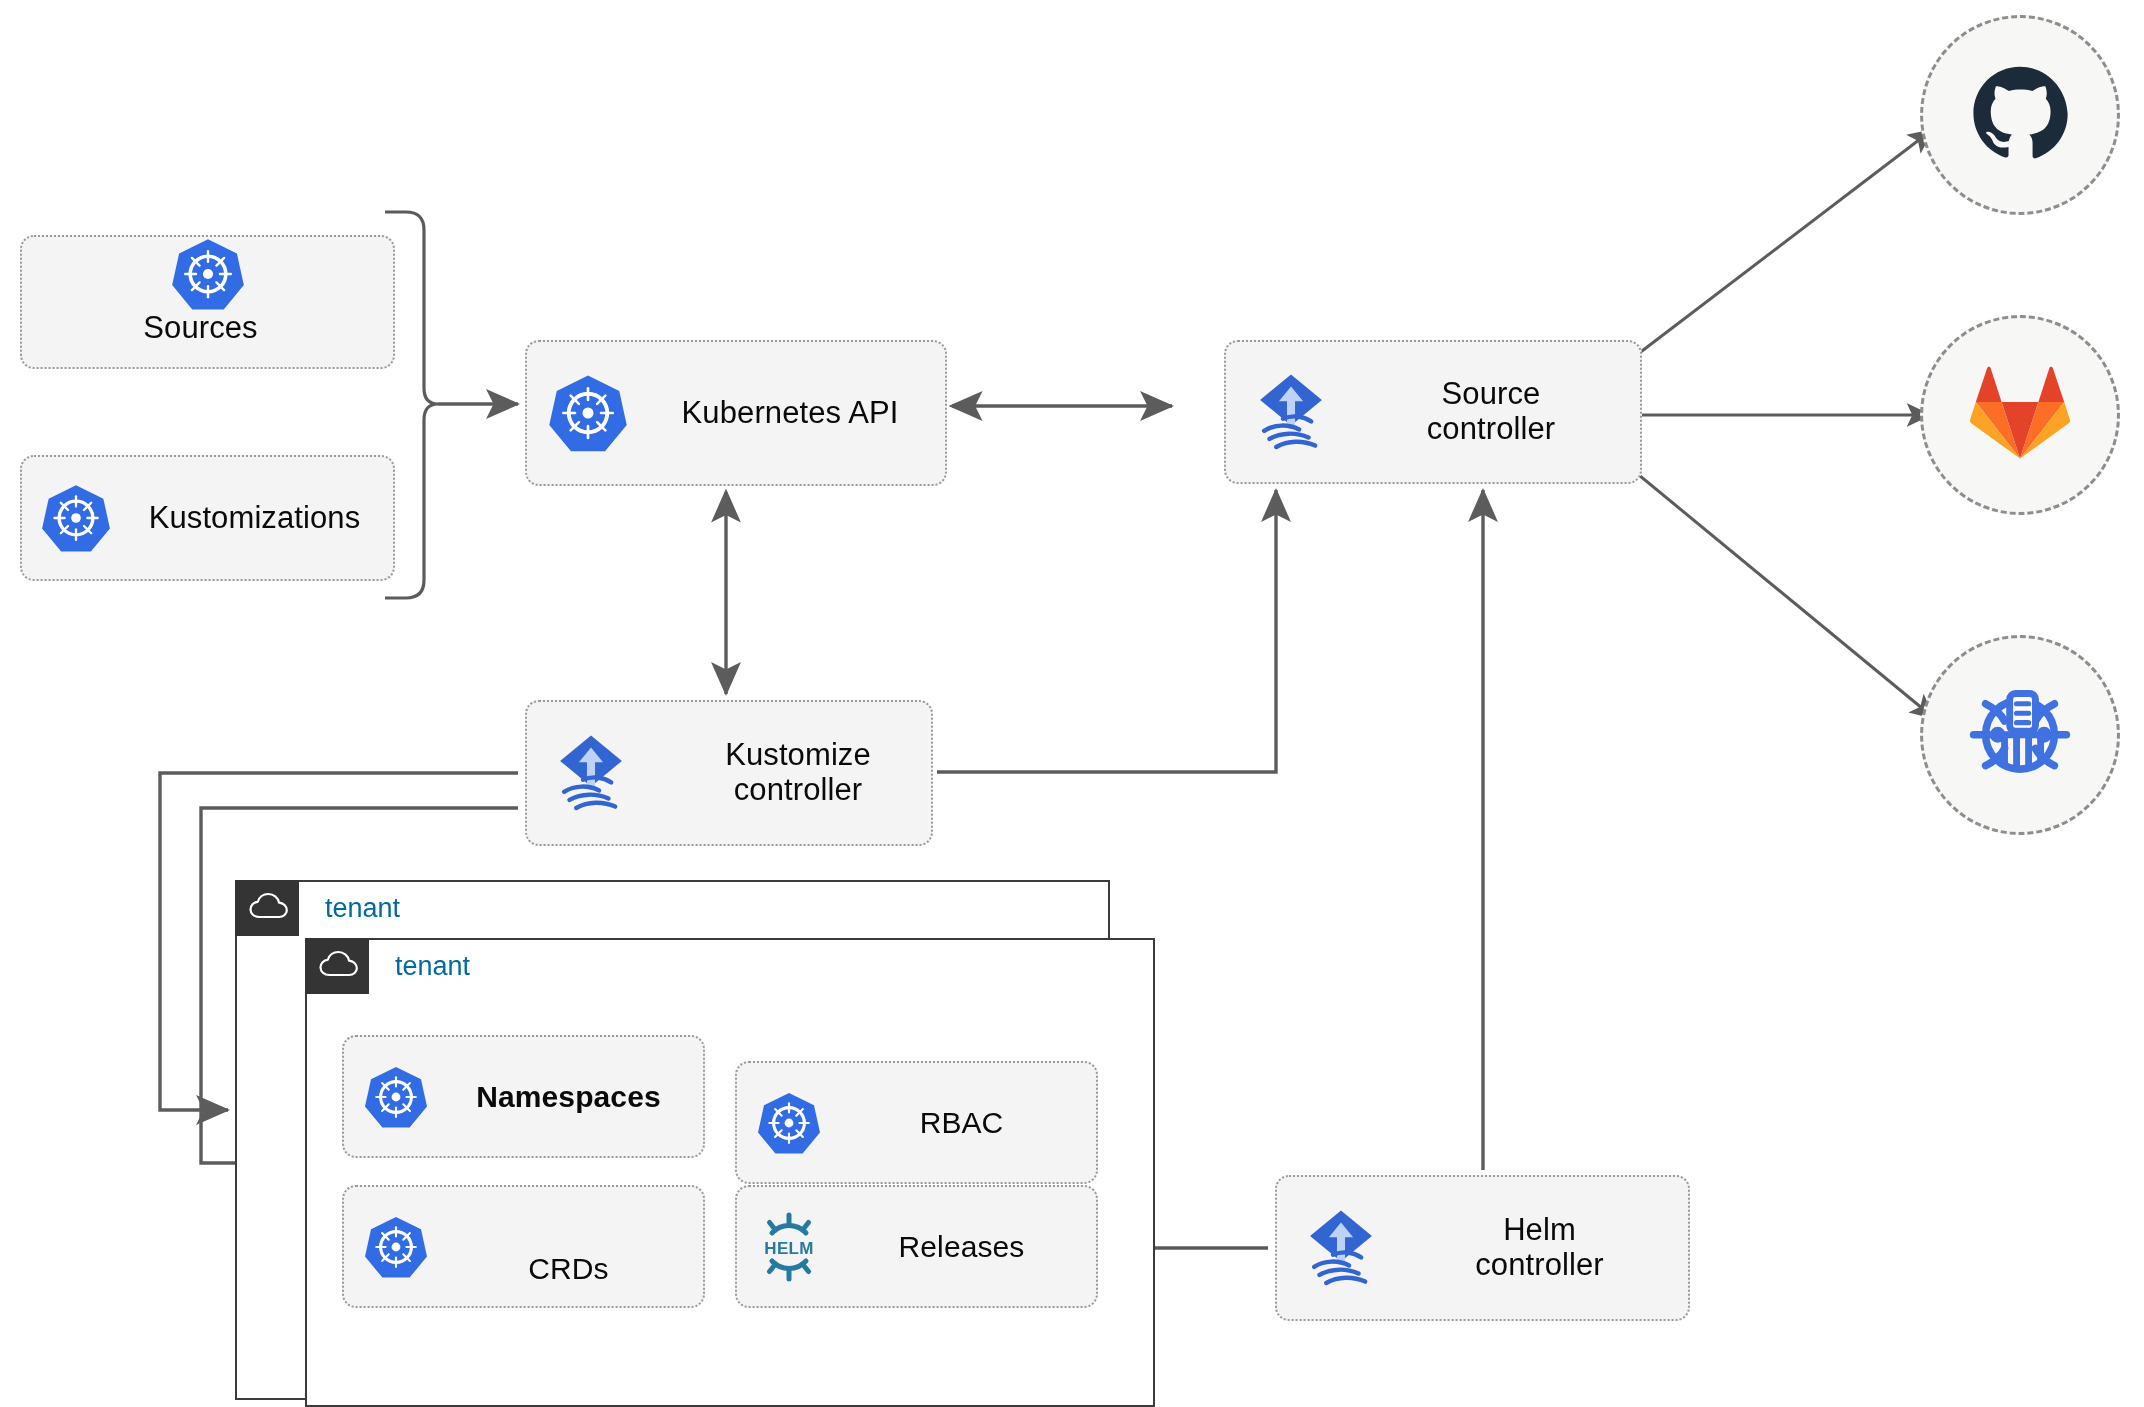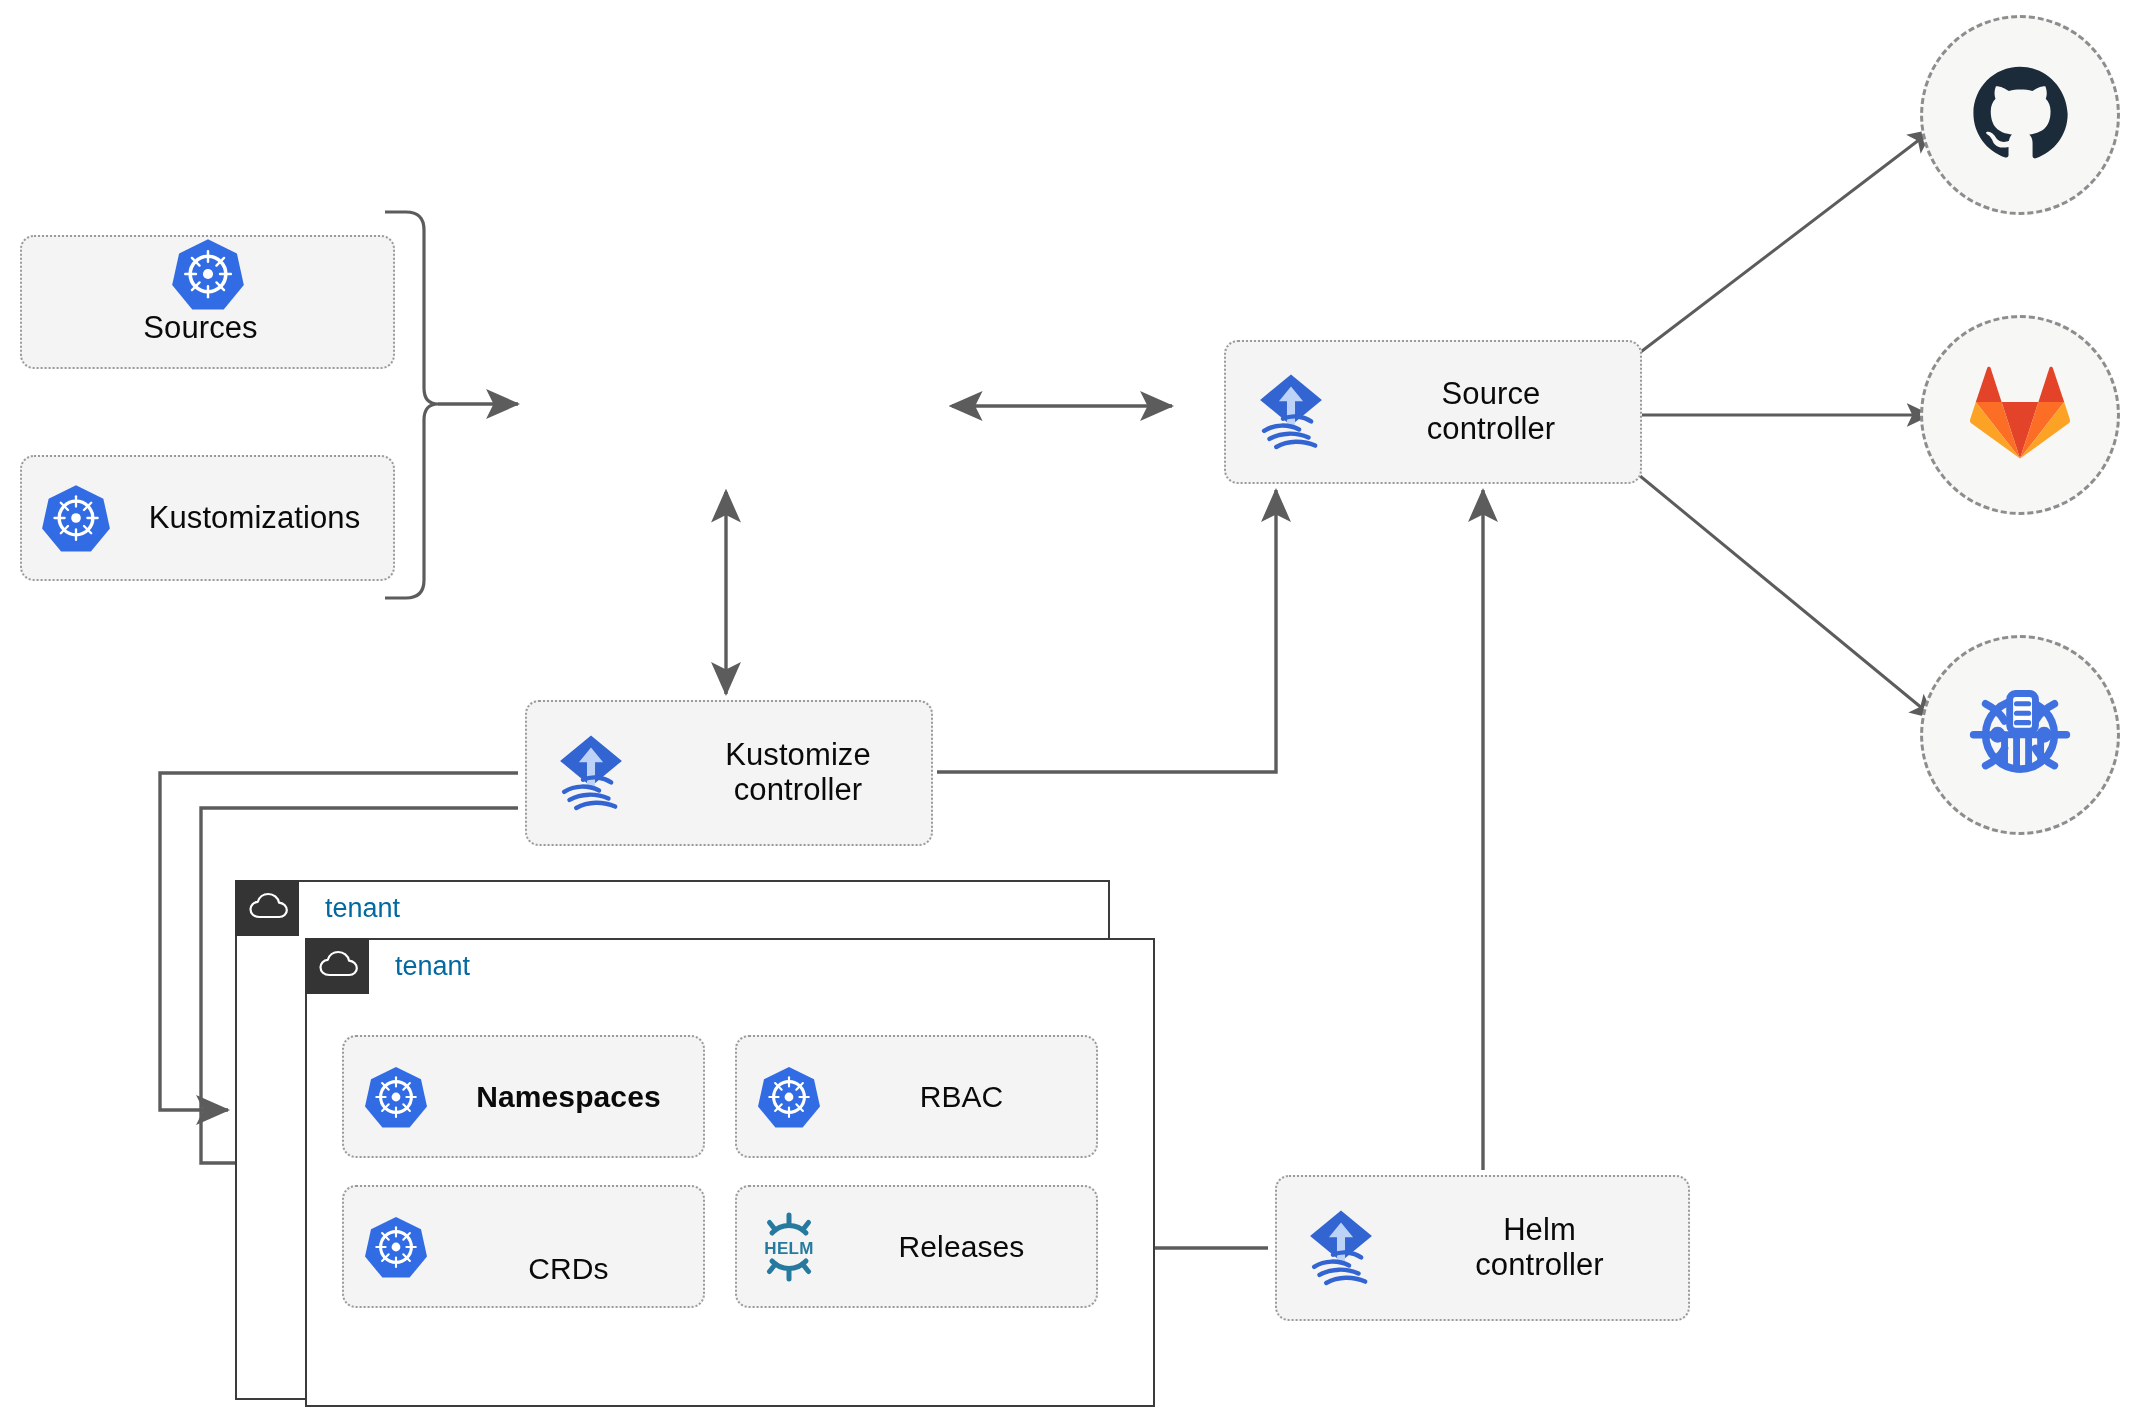--- a/index.html
+++ b/index.html
@@ -127,20 +127,40 @@
           <line x1="18.1" y1="18.1" x2="24.7" y2="24.7"></line>
             <line x1="39.3" y1="39.3" x2="45.9" y2="45.9"></line>
           <line x1="45.9" y1="18.1" x2="39.3" y2="24.7"></line>
             <line x1="24.7" y1="39.3" x2="18.1" y2="45.9"></line>
         </g>
       </svg>
     </span>
     <span class="lbl">Kustomizations</span>
   </div>
 
+  <div class="card" style="left:525px;top:340px;width:422px;height:146px;">
+    <span class="ic" style="width:122px;">
+      <svg width="80" height="80" viewBox="0 0 64 64">
+        <path d="M32 2 L57 14.3 L63 41.5 L45.6 62.6 L18.4 62.6 L1 41.5 L7 14.3 Z" fill="#326CE5"></path>
+        <g fill="#fff" stroke="#fff" stroke-width="2.1" stroke-linecap="round">
+          <circle cx="32" cy="32" r="4.4" stroke="none"></circle>
+          <circle cx="32" cy="32" r="15.4" fill="none" stroke-width="3.1"></circle>
+          <line x1="32" y1="12.2" x2="32" y2="21.5"></line>
+            <line x1="32" y1="42.5" x2="32" y2="52"></line>
+          <line x1="12.3" y1="32" x2="21.6" y2="32"></line>
+            <line x1="42.4" y1="32" x2="51.8" y2="32"></line>
+          <line x1="18.1" y1="18.1" x2="24.7" y2="24.7"></line>
+            <line x1="39.3" y1="39.3" x2="45.9" y2="45.9"></line>
+          <line x1="45.9" y1="18.1" x2="39.3" y2="24.7"></line>
+            <line x1="24.7" y1="39.3" x2="18.1" y2="45.9"></line>
+        </g>
+      </svg>
+    </span>
+    <span class="lbl">Kubernetes API</span>
+  </div>
 
   <div class="card" style="left:1224px;top:340px;width:418px;height:144px;">
     <span class="ic" style="width:130px;">
       <svg width="86" height="86" viewBox="0 0 64 64">
         <path d="M32 4 L55 23 L32 42 L9 23 Z" fill="#3264D2"></path>
         <path d="M32 13 L41 24 L35 24 L35 42 L29 42 L29 24 L23 24 Z" fill="#bcd2f7"></path>
         <g stroke="#3264D2" stroke-width="3.3" stroke-linecap="round" fill="none">
           <path d="M12 46 C20 41, 30 41, 38 45"></path>
           <path d="M16 52 C25 47, 36 47, 45 51"></path>
           <path d="M21 58 C30 53, 41 53, 50 57"></path>
@@ -222,21 +242,21 @@
           <line x1="18.1" y1="18.1" x2="24.7" y2="24.7"></line>
             <line x1="39.3" y1="39.3" x2="45.9" y2="45.9"></line>
           <line x1="45.9" y1="18.1" x2="39.3" y2="24.7"></line>
             <line x1="24.7" y1="39.3" x2="18.1" y2="45.9"></line>
         </g>
       </svg>
     </span>
     <span class="lbl" style="font-size:30px;">Namespaces</span>
   </div>
 
-  <div class="card" style="left:735px;top:1035px;width:363px;height:123px;">
+  <div class="card" style="left:735px;top:1061px;width:363px;height:123px;">
     <span class="ic" style="width:104px;">
       <svg width="64" height="64" viewBox="0 0 64 64">
         <path d="M32 2 L57 14.3 L63 41.5 L45.6 62.6 L18.4 62.6 L1 41.5 L7 14.3 Z" fill="#326CE5"></path>
         <g fill="#fff" stroke="#fff" stroke-width="2.1" stroke-linecap="round">
           <circle cx="32" cy="32" r="4.4" stroke="none"></circle>
           <circle cx="32" cy="32" r="15.4" fill="none" stroke-width="3.1"></circle>
           <line x1="32" y1="12.2" x2="32" y2="21.5"></line>
             <line x1="32" y1="42.5" x2="32" y2="52"></line>
           <line x1="12.3" y1="32" x2="21.6" y2="32"></line>
             <line x1="42.4" y1="32" x2="51.8" y2="32"></line>

